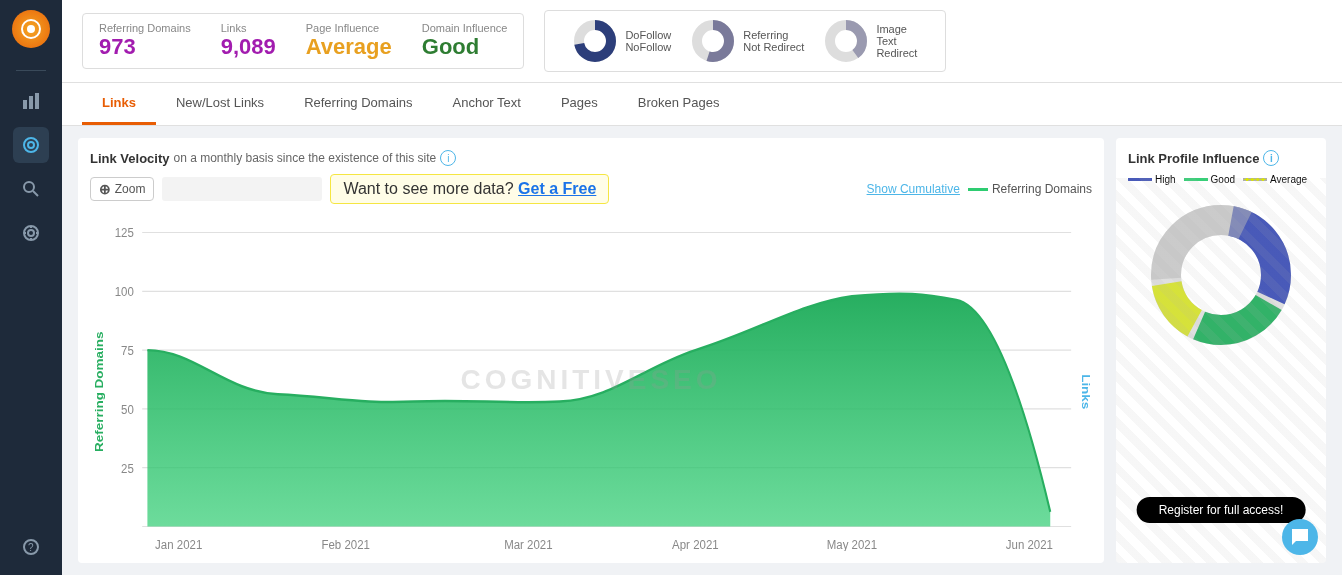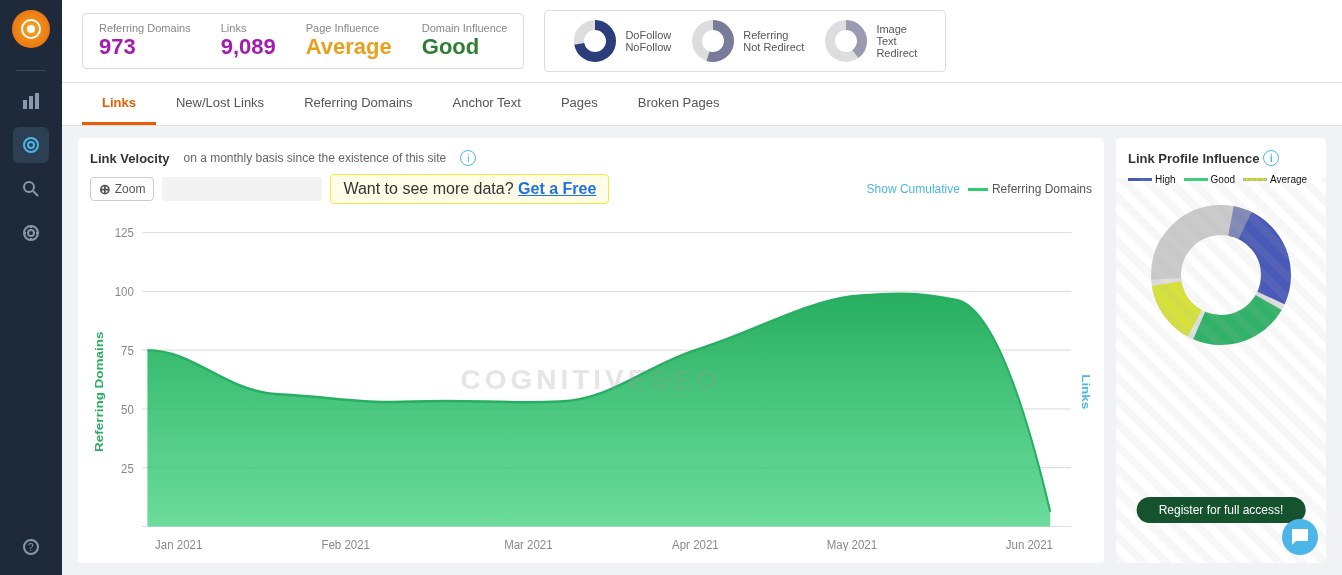--- a/index.html
+++ b/index.html
@@ -129,21 +129,21 @@
       background: white;
       border-radius: 4px;
       padding: 12px;
       display: flex;
       flex-direction: column;
       overflow: hidden;
     }
     .chart-header {
       display: flex;
       align-items: center;
-      gap: 14px;
+      gap: 4px;
       margin-bottom: 8px;
       font-size: 13px;
     }
     .chart-title { font-weight: bold; color: #333; }
     .chart-subtitle { color: #666; font-size: 12px; }
     .info-icon {
       width: 16px; height: 16px;
       border: 1.5px solid #4db6e8;
       border-radius: 50%;
       display: inline-flex;
@@ -157,20 +157,21 @@
       display: flex; align-items: center; gap: 4px;
       border: 1px solid #ccc; border-radius: 4px;
       padding: 3px 8px; font-size: 12px; cursor: pointer;
       background: white; color: #555;
     }
     .show-cumulative {
       margin-left: auto;
       font-size: 12px;
       color: #4db6e8;
       cursor: pointer;
+      text-decoration: underline;
     }
     .legend-item {
       display: flex; align-items: center; gap: 4px;
       font-size: 12px; color: #555;
     }
     .legend-line {
       width: 20px; height: 3px; background: #2ecc71;
     }
 
     
@@ -254,21 +255,21 @@
     }
     .dot-high { width: 24px; height: 3px; background: #3f51b5; }
     .dot-good { width: 24px; height: 3px; background: #2ecc71; }
     .dot-avg { width: 24px; height: 3px; background: #d4e000; border: 1px dashed #aaa; }
 
     .register-btn {
       position: absolute;
       bottom: 40px;
       left: 50%;
       transform: translateX(-50%);
-      background: #14532d;
+      background: #000000;
       color: white;
       border: none;
       border-radius: 20px;
       padding: 6px 22px;
       font-size: 12px;
       cursor: pointer;
       white-space: nowrap;
       z-index: 10;
     }
 

